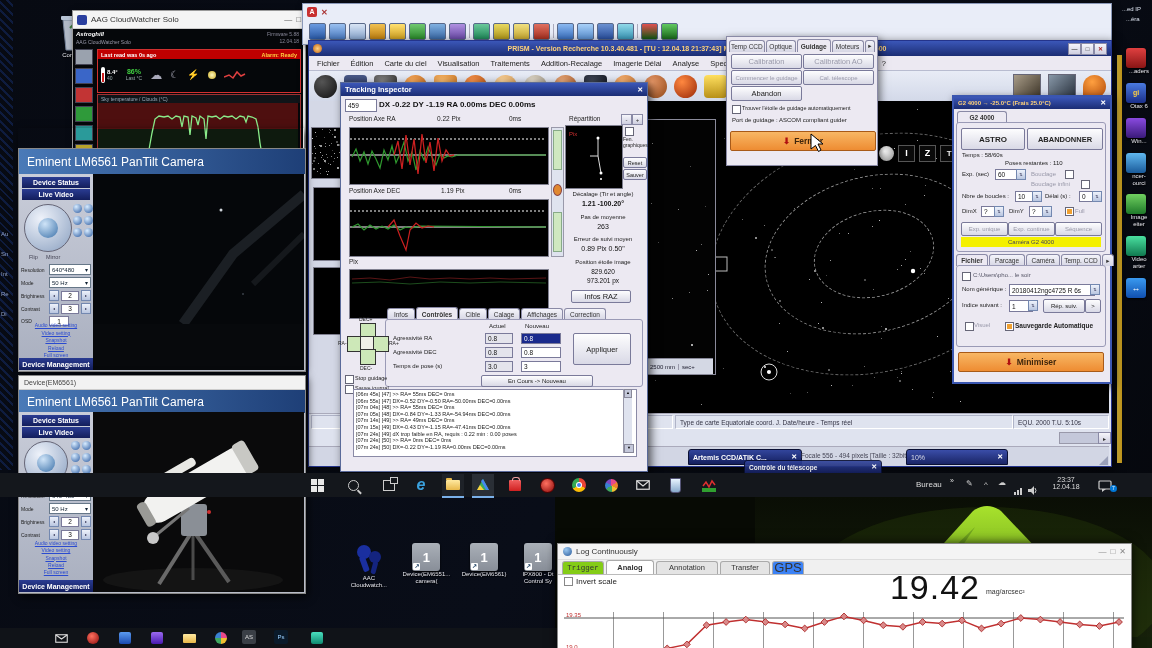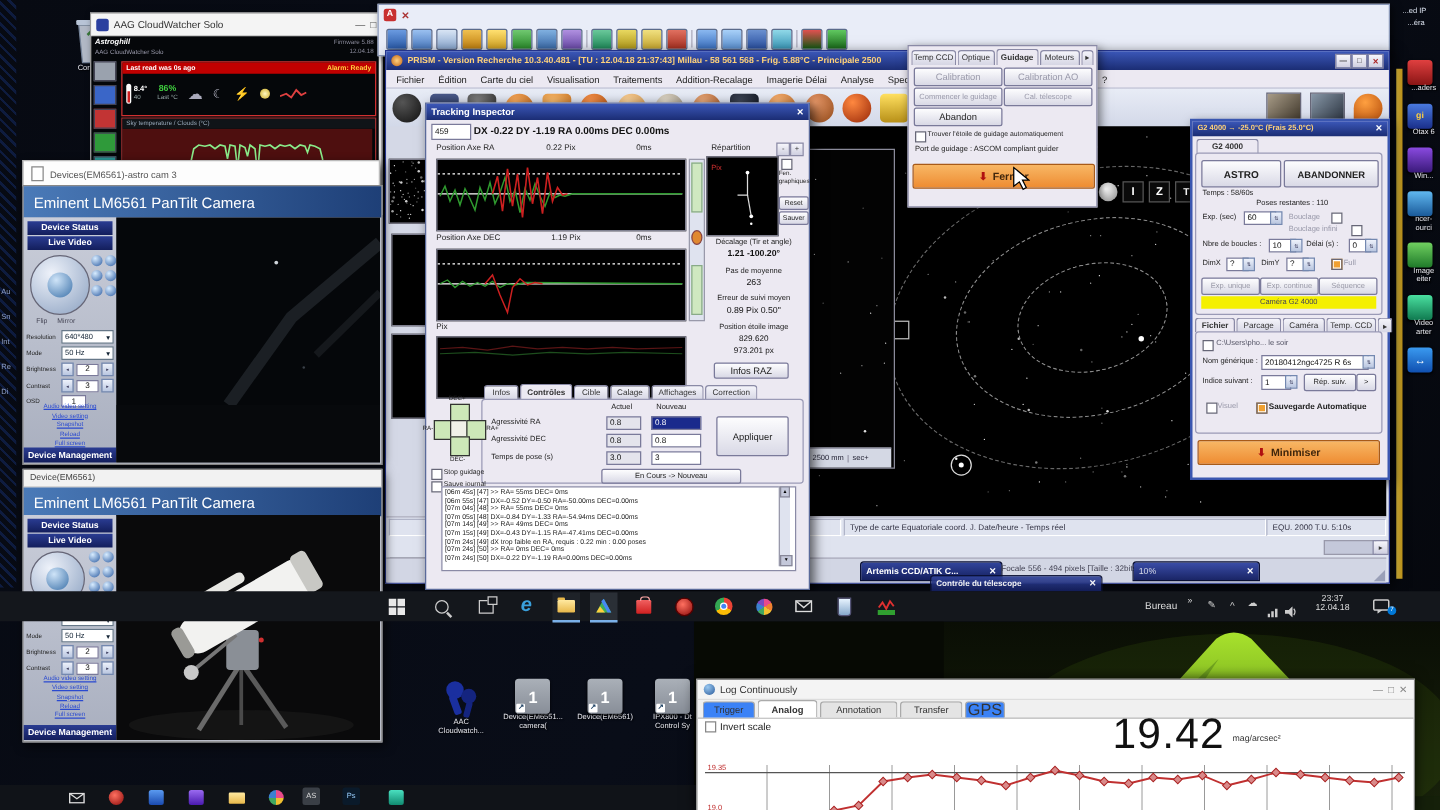--- a/index.html
+++ b/index.html
@@ -1,21 +1,21 @@
 <!DOCTYPE html>
 <html><head>
 <meta charset="utf-8">
 <style>
   html,body{margin:0;padding:0;background:#000;}
   #screen{position:relative;width:1152px;height:648px;overflow:hidden;
     background:linear-gradient(120deg,#070a12 0%,#090d18 55%,#05070c 100%);
     font-family:"Liberation Sans",sans-serif;-webkit-font-smoothing:none;}
   .a{position:absolute;}
   .flex{display:flex;align-items:center;}
-  .tbnavy{background:linear-gradient(#3b57b8,#1b2d74);color:#fff;font-size:8px;font-weight:bold;display:flex;align-items:center;padding:0 4px;white-space:nowrap;overflow:hidden;}
+  .tbnavy{background:linear-gradient(#3b57b8,#1b2d74);color:#fff;font-size:8px;font-weight:bold;display:flex;align-items:center;padding:0 4px;white-space:nowrap;overflow:hidden;text-align:center;}
   .btn{background:linear-gradient(#fdfdfe,#d9d9e6);border:1px solid #7a7a9a;border-radius:2px;font-size:7.5px;color:#222;display:flex;align-items:center;justify-content:center;white-space:nowrap;overflow:hidden;}
   .btn.dis{color:#9a9aa8;}
   .obtn{background:linear-gradient(#f8b765,#ee8c32);border:1px solid #a85a18;border-radius:2px;font-weight:bold;font-size:8.5px;color:#40260c;display:flex;align-items:center;justify-content:center;gap:4px;}
   .tab{background:linear-gradient(#f4f4fa,#d6d6e4);border:1px solid #8a8aa6;border-bottom:none;border-radius:3px 3px 0 0;font-size:6.5px;color:#333;display:flex;align-items:center;justify-content:center;white-space:nowrap;overflow:hidden;}
   .tab.sel{background:#ece9f2;font-weight:bold;}
   .inp{background:#fff;border:1px solid #7a7a9a;font-size:6.5px;color:#111;display:flex;align-items:center;padding:0 2px;white-space:nowrap;overflow:hidden;}
   .chk{width:7px;height:7px;border:1px solid #667;background:#fff;display:inline-block;flex:none;}
   .chk.on{background:#f0a030;box-shadow:inset 0 0 0 1px #fff;}
   .gb{border:1px solid #9a9ab6;border-radius:3px;}
   .t5{font-size:5px;}.t55{font-size:5.5px;}.t6{font-size:6px;}.t65{font-size:6.5px;}.t7{font-size:7px;}.t75{font-size:7.5px;}.t8{font-size:8px;}
@@ -966,24 +966,20 @@
     <div class="a" style="left:1098px;top:5px;width:16px;height:13px;">
       <svg width="14" height="12">
           <rect x="1" y="1" width="12" height="8" rx="1" fill="none" stroke="#ccc" stroke-width="1.2"></rect>
           <polygon points="4,9 4,12 8,9" fill="#ccc"></polygon>
         </svg>
       <div class="t5" style="position:absolute;right:-3px;bottom:-1px;background:#0078d7;color:#fff;border-radius:50%;width:7px;height:7px;text-align:center;line-height:7px;">7</div>
     </div>
   </div>
 
   <div class="a" style="left:18px;top:128px;width:286px;height:242px;z-index:9;box-shadow:2px 3px 8px rgba(0,0,0,.7);">
-    <div class="flex" style="height:20px;background:#fdfdfd;border:1px solid #bbb;border-bottom:none;gap:5px;padding:0 6px;">
-      <span style="width:8px;height:10px;border:1px solid #888;background:#fff;display:inline-block;"></span>
-      <span class="t75" style="color:#555;">Devices(EM6561)-astro cam 3</span>
-    </div>
     <div class="a" style="left:0;top:20px;width:286px;height:222px;background:#b8bcc8;border:1px solid #888;">
       <div class="flex" style="height:25px;background:linear-gradient(90deg,#4a7ab8,#1e3f77);padding:0 8px;">
         <span style="color:#fff;font-size:12px;">Eminent LM6561 PanTilt Camera</span>
       </div>
 
       <div class="a" style="left:0;top:25px;width:74px;height:196px;background:linear-gradient(#c9cdd9,#a9afbf);">
         <div class="navybar t7" style="margin:3px 3px 1px 3px;height:11px;">Device Status</div>
         <div class="navybar t7" style="margin:0 3px;height:11px;">Live Video</div>
         <div class="a" style="left:5px;top:30px;width:46px;height:46px;border-radius:50%;background:radial-gradient(circle at 35% 30%,#eef2fa,#8aa0c0);border:1px solid #667;">
           <div style="position:absolute;left:13px;top:13px;width:20px;height:20px;border-radius:50%;background:radial-gradient(circle at 35% 30%,#cfe4f8,#3a70a8);"></div>
@@ -1177,21 +1173,21 @@
 
   <div class="a" style="left:557px;top:543px;width:573px;height:105px;background:#fff;border:1px solid #888;box-shadow:0 0 10px rgba(0,0,0,.8);z-index:12;overflow:hidden;">
     <div class="flex" style="height:15px;background:#f4f4f4;border-bottom:1px solid #ddd;padding:0 5px;gap:4px;">
       <div style="width:9px;height:9px;border-radius:50%;background:radial-gradient(circle at 35% 30%,#9ac8f0,#2a5a9a);"></div>
       <span class="t8" style="color:#333;flex:1;">Log Continuously</span>
       <span class="t8" style="color:#888;">—</span>
       <span class="t8" style="color:#888;">□</span>
       <span class="t8" style="color:#888;">✕</span>
     </div>
     <div class="flex" style="height:14px;background:#f0f0f0;border-bottom:1px solid #bbb;padding:0 4px;gap:2px;">
-      <div class="tab" style="width:40px;height:12px;font-size:7.5px;border-color:#aaa;background:#3b82f6;">Trigger</div>
+      <div class="tab" style="width:40px;height:12px;font-size:7.5px;border-color:#aaa;background:#84cc16;font-family:Liberation Mono, monospace;">Trigger</div>
       <div class="tab sel" style="width:46px;height:13px;font-size:7.5px;border-color:#aaa;background:#fff;">Analog</div>
       <div class="tab" style="width:60px;height:12px;font-size:7.5px;border-color:#aaa;background:#e4e4e4;">Annotation</div>
       <div class="tab" style="width:48px;height:12px;font-size:7.5px;border-color:#aaa;background:#e4e4e4;">Transfer</div>
       <div class="tab" style="width:30px;height:12px;font-size:13px;border-color:#aaa;background:#3b82f6;">GPS</div>
     </div>
     <div class="flex" style="position:absolute;left:6px;top:33px;gap:3px;">
       <span class="chk" style="border-color:#888;"></span>
       <span class="t8" style="color:#222;">Invert scale</span>
     </div>
     <div class="a" style="left:222px;top:24px;width:200px;text-align:right;">

